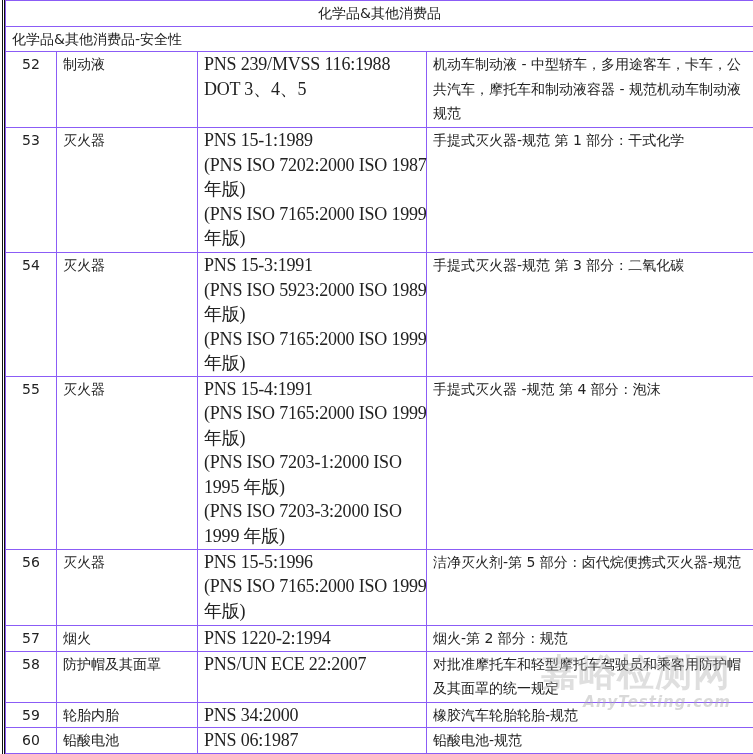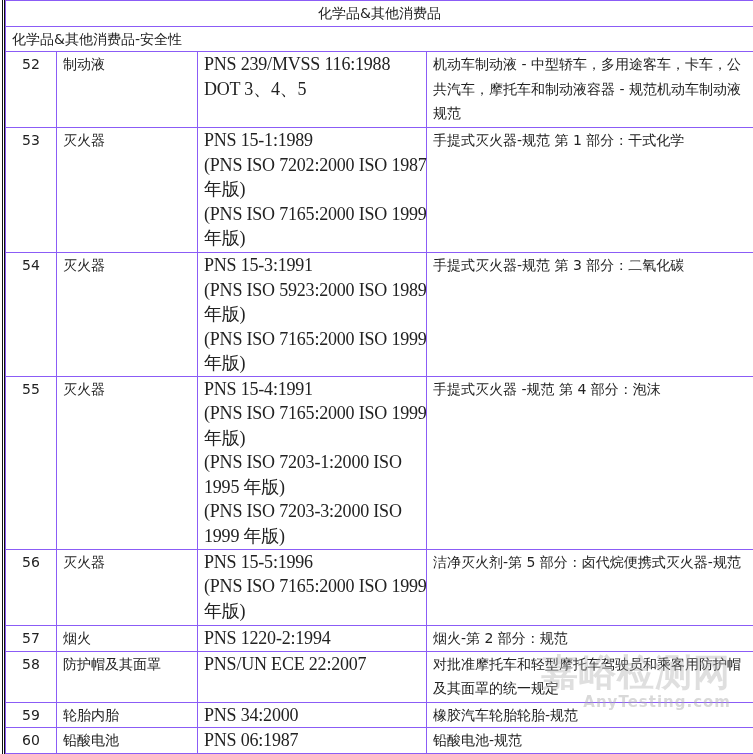--- a/index.html
+++ b/index.html
@@ -10,21 +10,21 @@
   table { border-collapse: collapse; width: 748px; table-layout: fixed; }
   td { border: 1px solid #8b5cf6; vertical-align: top; padding: 0 6px; font-size: 14px; line-height: 24.5px; }
   td.num { text-align: center; padding: 0; }
   td.mono { font-family: Liberation Serif, serif; font-size: 18px; letter-spacing: -0.2px; }
   td.title { text-align: center; height: 24px; }
   td.section { height: 23px; border-radius: 10px; }
   .stub td { height: 2px; line-height: 2px; padding: 0; }
   .line { display: block; white-space: nowrap; }
   .watermark { position: absolute; right: 22px; bottom: 4px; text-align: right; pointer-events: none; }
   .wm-cn { font-size: 37px; font-weight: bold; color: rgba(170,170,170,0.38); letter-spacing: 1px; line-height: 40px; }
-  .wm-en { font-size: 15px; font-weight: bold; color: rgba(170,170,170,0.45); letter-spacing: 1px; line-height: 18px; }
+  .wm-en { font-size: 15px; font-style: italic; font-weight: bold; color: rgba(170,170,170,0.45); letter-spacing: 1px; line-height: 18px; }
 </style>
 </head>
 <body>
 
 <div class="sheet">
   <div class="outer">
     <table>
       <colgroup>
         <col style="width:51px">
         <col style="width:141px">

